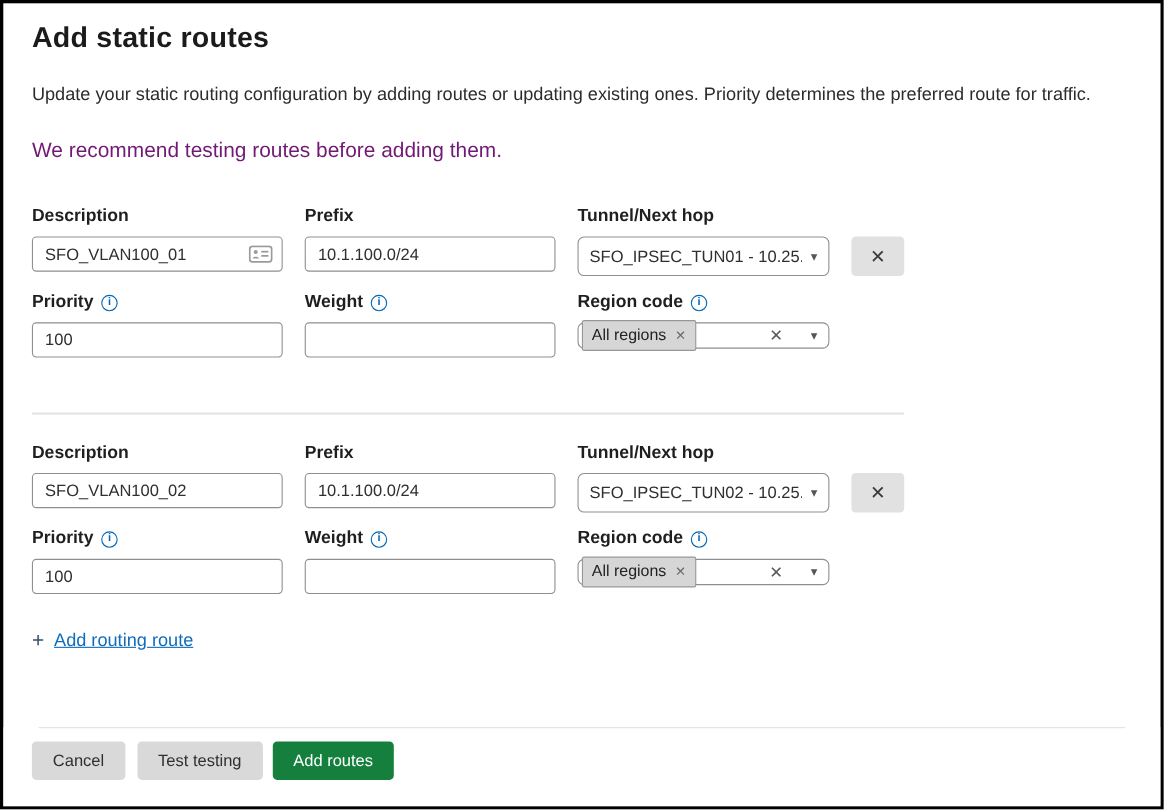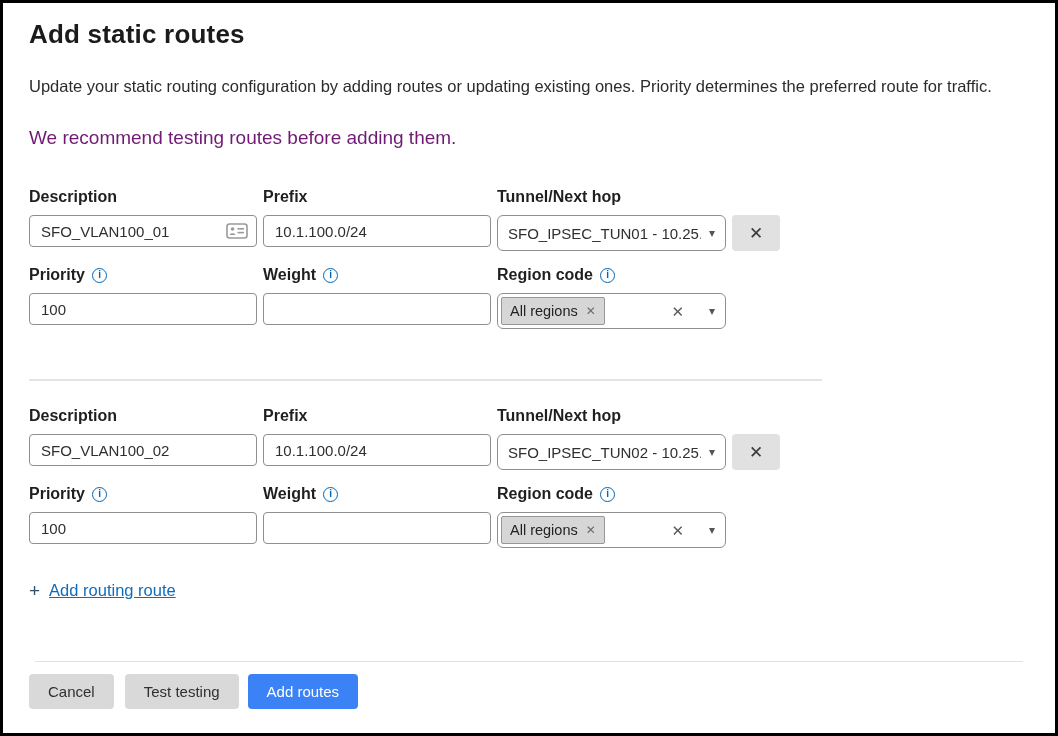--- a/index.html
+++ b/index.html
@@ -32,21 +32,21 @@
   }
   .note {
     margin-top: 31px;
     font-size: 19px;
     color: #701a75;
   }
   .form-area { margin-top: 38px; }
   .grid {
     display: grid;
     grid-template-columns: 228px 228px 229px 48px;
-    column-gap: 6px;
+    column-gap: 20px;
     align-items: start;
   }
   .grid + .grid { margin-top: 14px; }
   .field label {
     display: flex;
     align-items: center;
     gap: 7px;
     font-size: 16px;
     font-weight: 700;
     color: #1f1f1f;
@@ -105,21 +105,21 @@
     overflow: hidden;
     flex: 1;
   }
   .caret {
     color: #555;
     font-size: 12px;
     margin-left: 8px;
     line-height: 1;
   }
   .multi-select {
-    height: 36px;
+    height: 24px;
     border: 1px solid #8f8f8f;
     border-radius: 6px;
     background: #fff;
     display: flex;
     align-items: center;
     padding: 0 10px 0 3px;
     cursor: pointer;
   }
   .chip {
     display: inline-flex;
@@ -197,21 +197,21 @@
     height: 35px;
     border: none;
     border-radius: 4px;
     font-family: "Liberation Sans", sans-serif;
     font-size: 15px;
     cursor: pointer;
     padding: 0 19px;
     line-height: 1;
   }
   .btn-gray { background: #d9d9d9; color: #303030; }
-  .btn-primary { background: #3b82f6; color: #fff; margin-left: -2px; }
+  .btn-primary { background: #15803d; color: #fff; margin-left: -2px; }
 </style>
 </head>
 <body>
 
 <div class="frame">
 
   <h1 class="page-title">Add static routes</h1>
 
   <p class="intro">Update your static routing configuration by adding routes or updating existing ones. Priority determines the preferred route for traffic.</p>
   <p class="note">We recommend testing routes before adding them.</p>

